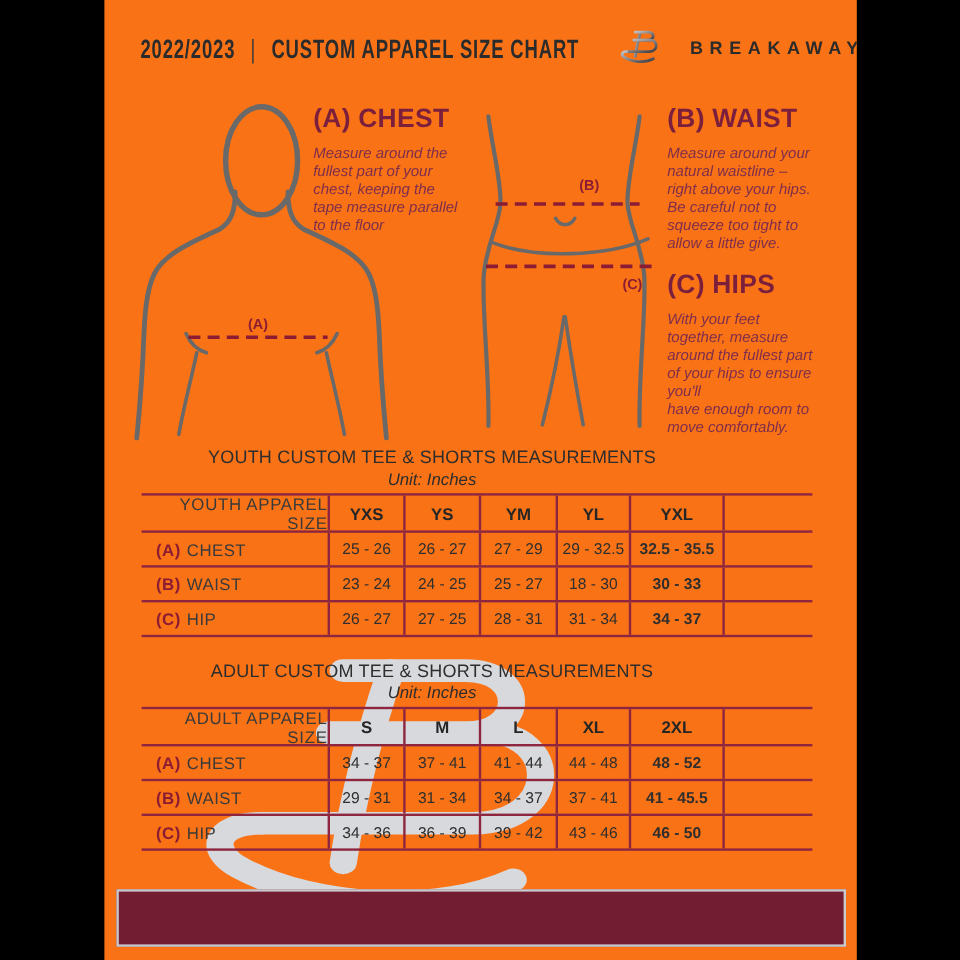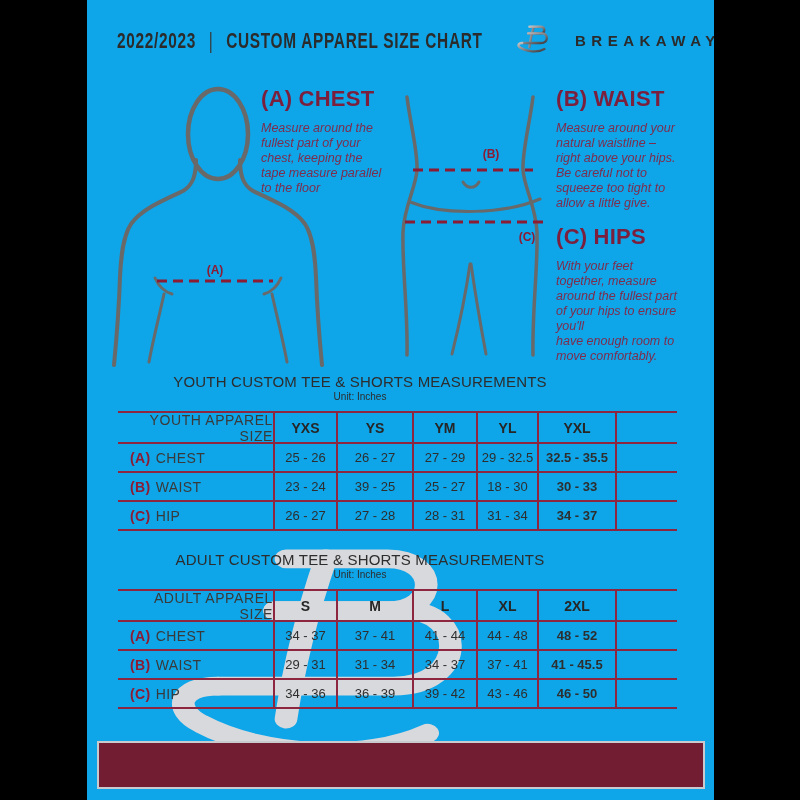--- a/index.html
+++ b/index.html
@@ -1,19 +1,19 @@
 <!DOCTYPE html>
 <html><head>
 <meta charset="utf-8">
 <style>
   html,body{margin:0;padding:0;}
   body{width:800px;height:800px;background:#000;position:relative;
        font-family:"Liberation Sans",sans-serif;overflow:hidden;}
   .page{position:absolute;left:87px;top:0;width:627px;height:800px;
-        background:#0ea5e9;overflow:hidden;}
+        background:#f97316;overflow:hidden;}
 
   
   .hdr-title{position:absolute;left:30px;top:28px;white-space:nowrap;
     transform:scaleX(.70);transform-origin:left center;
     font-weight:bold;font-size:22px;letter-spacing:1px;color:#2b2b2b;}
   .hdr-title .sep{margin:0 11px;font-weight:400;color:#3a3a3a;}
   .brand{position:absolute;left:428px;top:19px;display:flex;align-items:center;gap:24px;}
   .logo{width:36px;height:42px;}
   .brand-name{font-weight:bold;font-size:15px;letter-spacing:5.5px;color:#2b2b2b;}
 
@@ -34,32 +34,32 @@
   .instr-a{left:174px;top:86px;}
   .instr-b{left:469px;top:86px;width:158px;}
   .instr-c{left:469px;top:224px;width:158px;}
 
   
   .tsec{position:absolute;left:31px;width:559px;z-index:1;}
   .tsec.youth{top:373px;}
   .tsec.adult{top:551px;}
   .ttl{width:484px;height:17px;text-align:center;font-weight:normal;font-size:15px;
        color:#2d2d2d;letter-spacing:.2px;}
-  .unit{width:484px;height:17px;margin-top:1px;text-align:center;
-        font-size:10px;color:#2d2d2d;}
+  .unit{width:484px;height:17px;margin-top:1px;text-align:center;font-style:italic;
+        font-size:14px;color:#2d2d2d;}
   .meas-table{margin-top:3px;border-top:2px solid #8e2640;}
   .t-row{display:flex;border-bottom:2px solid #8e2640;height:29px;box-sizing:border-box;}
   .t-row.t-head{height:31px;}
   .c{display:flex;align-items:center;justify-content:center;box-sizing:border-box;
      font-size:13px;color:#2e2e2e;}
   .c.label{width:155px;justify-content:flex-start;padding-left:12px;font-size:14px;
            color:#3a3a3a;letter-spacing:.4px;text-align:right;}
   .c.size{border-left:2px solid #8e2640;}
   .c.size:nth-child(2){width:63px;}
-  .c.size:nth-child(3){width:76px;}
+  .c.size:nth-child(3){width:63px;}
   .c.size:nth-child(4){width:64px;}
   .c.size:nth-child(5){width:61px;}
   .c.size:nth-child(6){width:78px;font-weight:bold;}
   .t-head .c.size{font-weight:bold;font-size:14px;color:#262626;}
   .t-head .c.label{font-size:14px;letter-spacing:.6px;}
   .c.filler{flex:1;border-left:2px solid #8e2640;}
   .key{color:#8c1c33;font-weight:bold;margin-right:5px;}
 
   
   .footer-bar{position:absolute;left:10px;top:741px;width:608px;height:48px;
@@ -186,30 +186,30 @@
             <div class="c size val">25 - 26</div>
             <div class="c size val">26 - 27</div>
             <div class="c size val">27 - 29</div>
             <div class="c size val">29 - 32.5</div>
             <div class="c size val">32.5 - 35.5</div>
             <div class="c filler"></div>
           </div>
           <div class="t-row">
             <div class="c label"><span class="key">(B)</span>WAIST</div>
             <div class="c size val">23 - 24</div>
-            <div class="c size val">39 - 25</div>
+            <div class="c size val">24 - 25</div>
             <div class="c size val">25 - 27</div>
             <div class="c size val">18 - 30</div>
             <div class="c size val">30 - 33</div>
             <div class="c filler"></div>
           </div>
           <div class="t-row">
             <div class="c label"><span class="key">(C)</span>HIP</div>
             <div class="c size val">26 - 27</div>
-            <div class="c size val">27 - 28</div>
+            <div class="c size val">27 - 25</div>
             <div class="c size val">28 - 31</div>
             <div class="c size val">31 - 34</div>
             <div class="c size val">34 - 37</div>
             <div class="c filler"></div>
           </div>
         </div>
       </div>
       <div class="tsec adult">
         <div class="ttl">ADULT CUSTOM TEE &amp; SHORTS MEASUREMENTS</div>
         <div class="unit">Unit: Inches</div>

